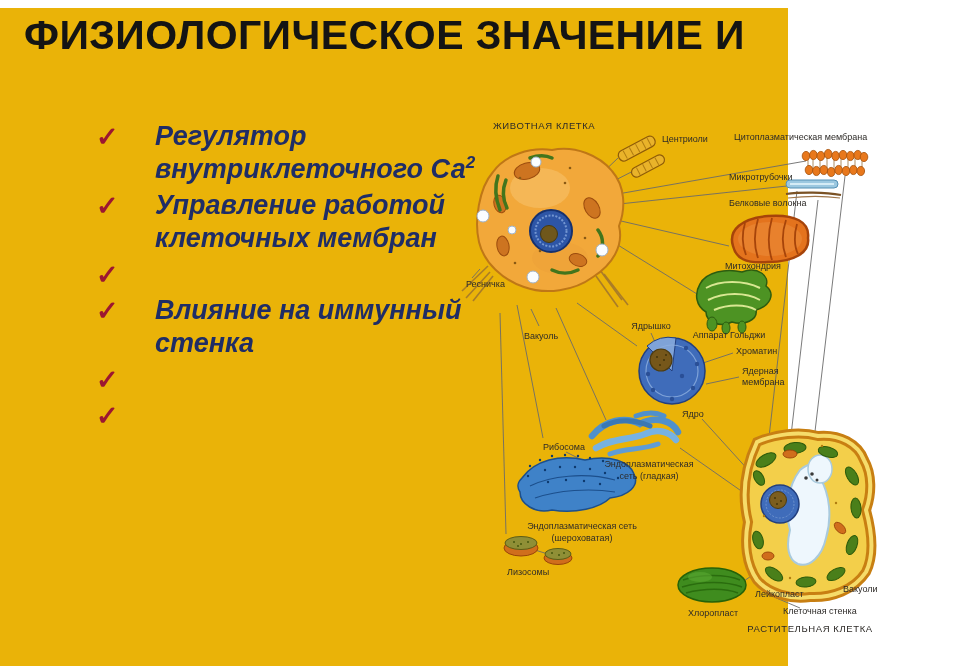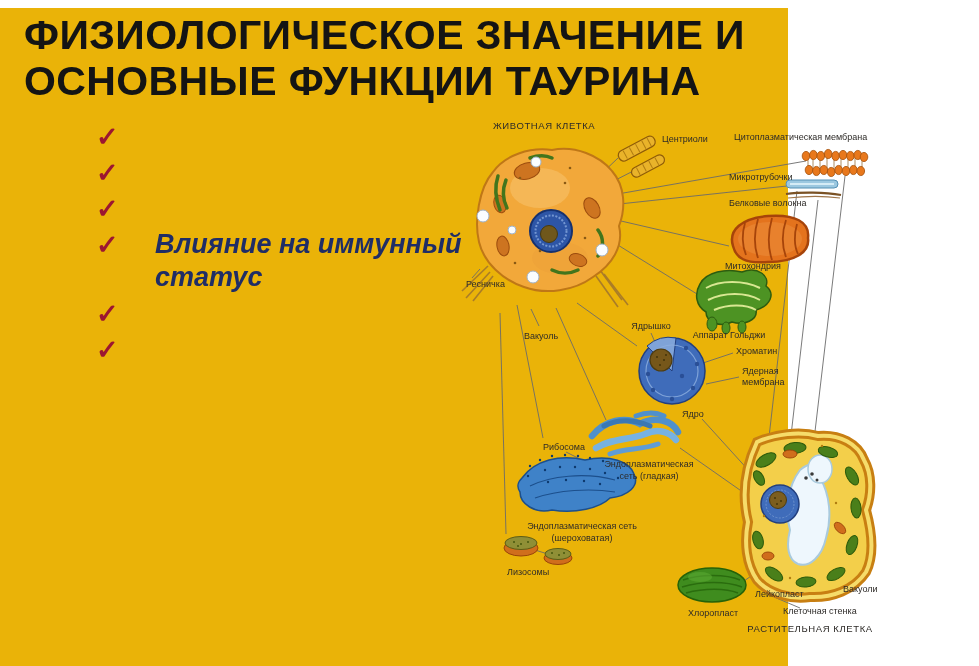--- a/index.html
+++ b/index.html
@@ -28,37 +28,40 @@
               fill:#2e2b28; letter-spacing:0.6px; }
   .cline { stroke:#6b6b6b; stroke-width:0.9; fill:none; }
 </style>
 </head>
 <body>
 
 <div class="slide">
 
   <div class="title">
     <span>ФИЗИОЛОГИЧЕСКОЕ ЗНАЧЕНИЕ И</span>
-    <span>ОСНОВНЫЕ ФУНКЦИИ ТАУРИНА</span>
   </div>
 
   <div class="bullets">
     <div class="bullet-item">
       <span class="check">✓</span>
-    </div>
-    <div class="bullet-item">
-      <span class="check">✓</span>
+      <div class="bullet-body"><span class="bt">Регулятор
+внутриклеточного Са</span><sup>2</sup></div>
+    </div>
+    <div class="bullet-item">
+      <span class="check">✓</span>
+      <div class="bullet-body"><span class="bt">Управление работой
+клеточных мембран</span></div>
     </div>
     <div class="bullet-item">
       <span class="check">✓</span>
     </div>
     <div class="bullet-item">
       <span class="check">✓</span>
       <div class="bullet-body"><span class="bt">Влияние на иммунный
-статус</span></div>
+стенка</span></div>
     </div>
     <div class="bullet-item">
       <span class="check">✓</span>
     </div>
     <div class="bullet-item">
       <span class="check">✓</span>
     </div>
   </div>
 
   <svg class="diagram" width="979" height="666" viewBox="0 0 979 666" xmlns="http://www.w3.org/2000/svg">

